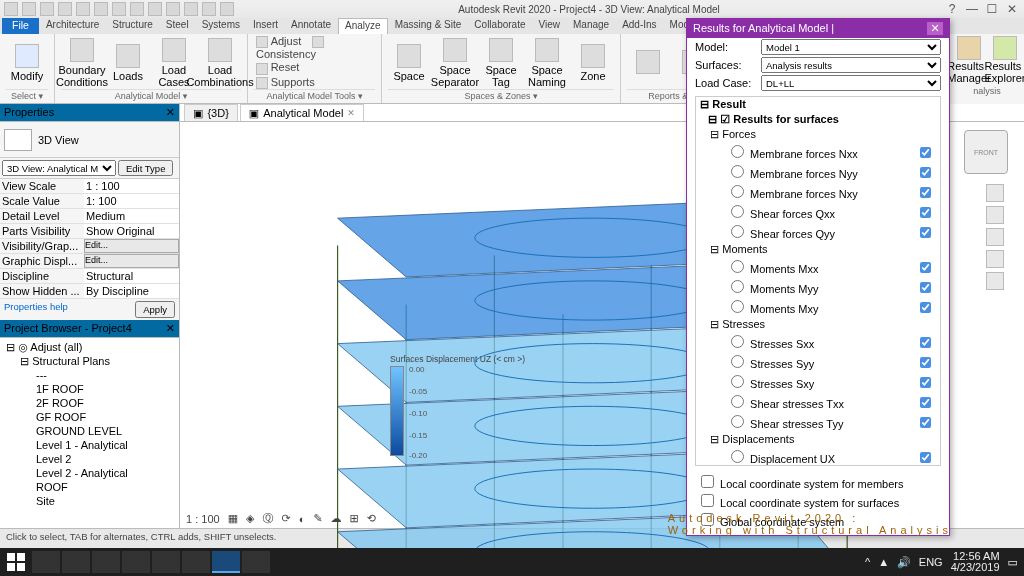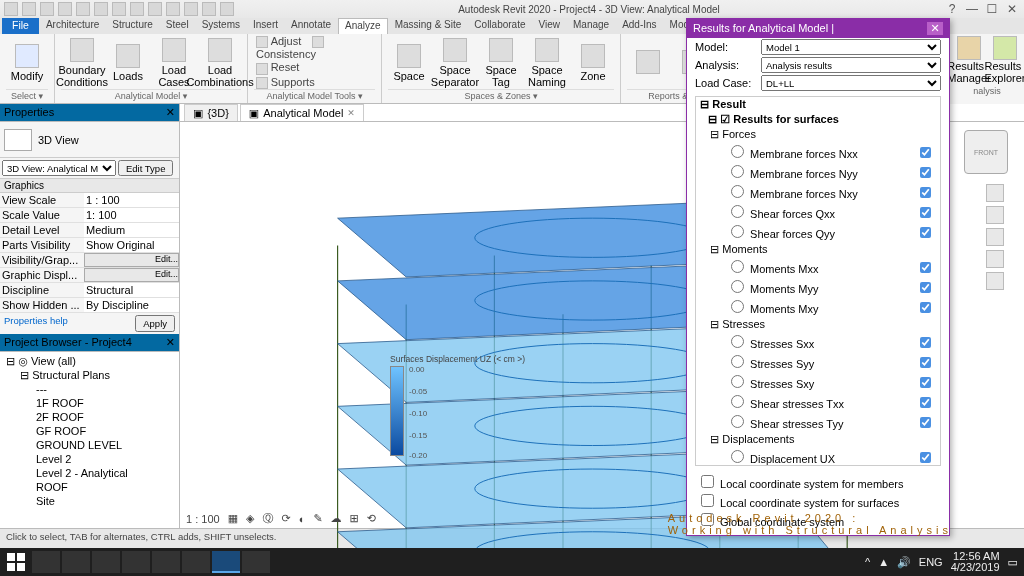--- a/index.html
+++ b/index.html
@@ -29,21 +29,21 @@
 .leftcol { width: 180px; display: flex; flex-direction: column; border-right: 1px solid #bbb; background: #f5f5f5; }
 .leftcol .panehead { background: #0369a1; font-size: 10.5px; padding: 2px 4px; border-bottom: 1px solid #bbb; display: flex; justify-content: space-between; }
 .leftcol .pane3d { height: 36px; display: flex; align-items: center; gap: 6px; padding: 4px; border-bottom: 1px solid #ccc; }
 .leftcol .pane3d .cube { width: 28px; height: 22px; border: 1px solid #aaa; background: #fff; }
 .leftcol .selrow { display: flex; gap: 2px; padding: 2px; border-bottom: 1px solid #ccc; font-size: 9.5px; }
 .leftcol .selrow select, .leftcol .selrow button { font-size: 9.5px; height: 16px; }
 .leftcol .grp { font-size: 10px; background: #e8e8e8; padding: 1px 4px; border-bottom: 1px solid #ccc; }
 .leftcol .prop { display: flex; font-size: 9.5px; border-bottom: 1px solid #e0e0e0; }
 .leftcol .prop .k { width: 84px; padding: 1px 2px; }
 .leftcol .prop .v { flex: 1; padding: 1px 2px; background: #fff; }
-.leftcol .prop .btn { flex: 1; background: #e8e8e8; border: 1px solid #aaa; text-align: right; font-size: 9px; }
+.leftcol .prop .btn { flex: 1; background: #e8e8e8; border: 1px solid #aaa; text-align: left; font-size: 9px; }
 .leftcol .helprow { display: flex; justify-content: space-between; padding: 2px 4px; }
 .leftcol .helprow a { color: #0066cc; font-size: 9.5px; }
 .leftcol .helprow button { font-size: 9.5px; }
 
 .leftcol .tree { flex: 1; overflow: auto; background: #fff; font-size: 9.5px; padding: 2px; }
 .leftcol .tree .node { padding-left: 10px; line-height: 14px; }
 .leftcol .tree .node.l1 { padding-left: 4px; }
 .leftcol .tree .node.l2 { padding-left: 18px; }
 .leftcol .tree .node.l3 { padding-left: 34px; }
 
@@ -257,21 +257,20 @@
         <span>✕</span>
       </div>
     <div class="pane3d">
         <div class="cube"></div>
         <span>3D View</span>
       </div>
     <div class="selrow">
         <select><option>3D View: Analytical M</option></select>
         <button>Edit Type</button>
       </div>
-    <div class="grp">Graphics</div>
     <div id="proprows">
         <div class="prop">
           <div class="k">View Scale</div>
           <div class="v">1 : 100</div>
         </div>
         <div class="prop">
           <div class="k">Scale Value</div>
           <div class="v">1:  100</div>
         </div>
         <div class="prop">
@@ -302,28 +301,29 @@
     <div class="helprow">
         <a>Properties help</a>
         <button>Apply</button>
       </div>
 
     <div class="panehead">
         <span>Project Browser - Project4</span>
         <span>✕</span>
       </div>
     <div class="tree">
-      <div class="node l1">⊟ ◎ <span>View (all)</span></div>
+      <div class="node l1">⊟ ◎ <span>Adjust (all)</span></div>
       <div class="node l2">⊟ <span>Structural Plans</span></div>
       <div id="treeitems">
           <div class="node l3">---</div>
           <div class="node l3">1F ROOF</div>
           <div class="node l3">2F ROOF</div>
           <div class="node l3">GF ROOF</div>
           <div class="node l3">GROUND LEVEL</div>
+          <div class="node l3">Level 1 - Analytical</div>
           <div class="node l3">Level 2</div>
           <div class="node l3">Level 2 - Analytical</div>
           <div class="node l3">ROOF</div>
           <div class="node l3">Site</div>
         </div>
 
     </div>
   </div>
 
   <div class="canvas">
@@ -415,21 +415,21 @@
 <div class="dialog">
   <div class="dhead">
       <span>Results for Analytical Model |</span>
       <span class="x">✕</span>
     </div>
   <div class="drow">
       <label>Model:</label>
       <select><option>Model 1</option></select>
     </div>
   <div class="drow">
-      <label>Analysis:</label>
+      <label>Surfaces:</label>
       <select><option>Analysis results</option></select>
     </div>
   <div class="drow">
       <label>Load Case:</label>
       <select><option>DL+LL</option></select>
     </div>
   <div class="list">
     <div class="grp">⊟ <span>Result</span></div>
     <div class="grp" style="padding-left:12px">⊟ ☑ <span>Results for surfaces</span></div>
     <div id="dialogtree">

